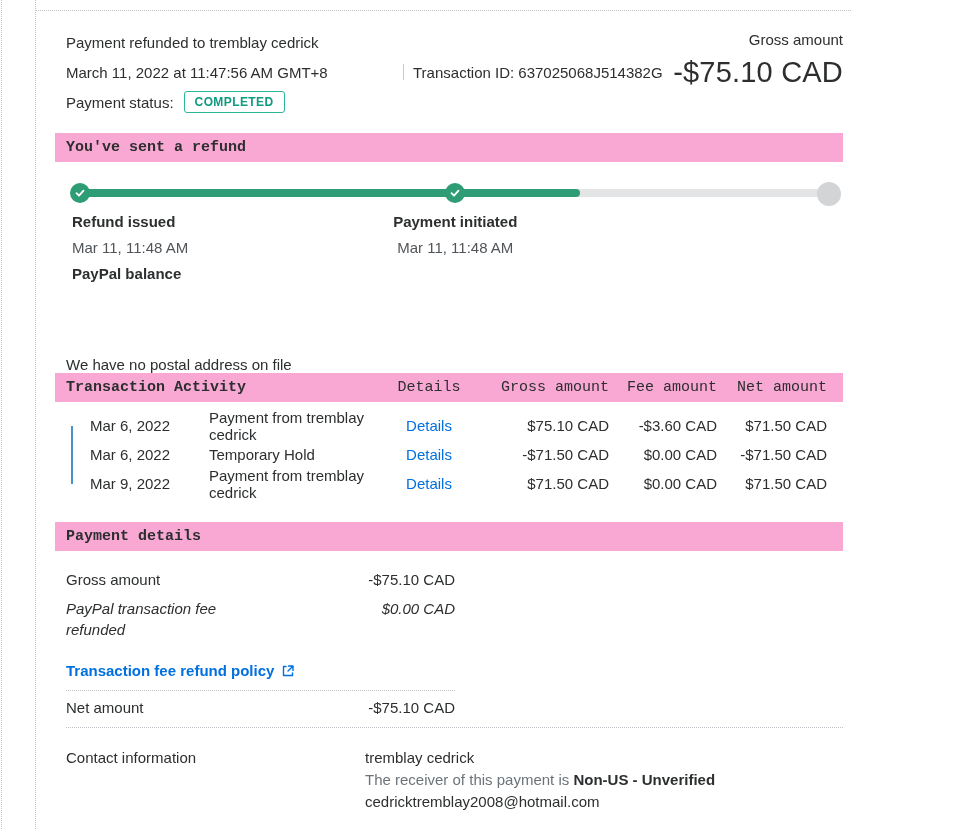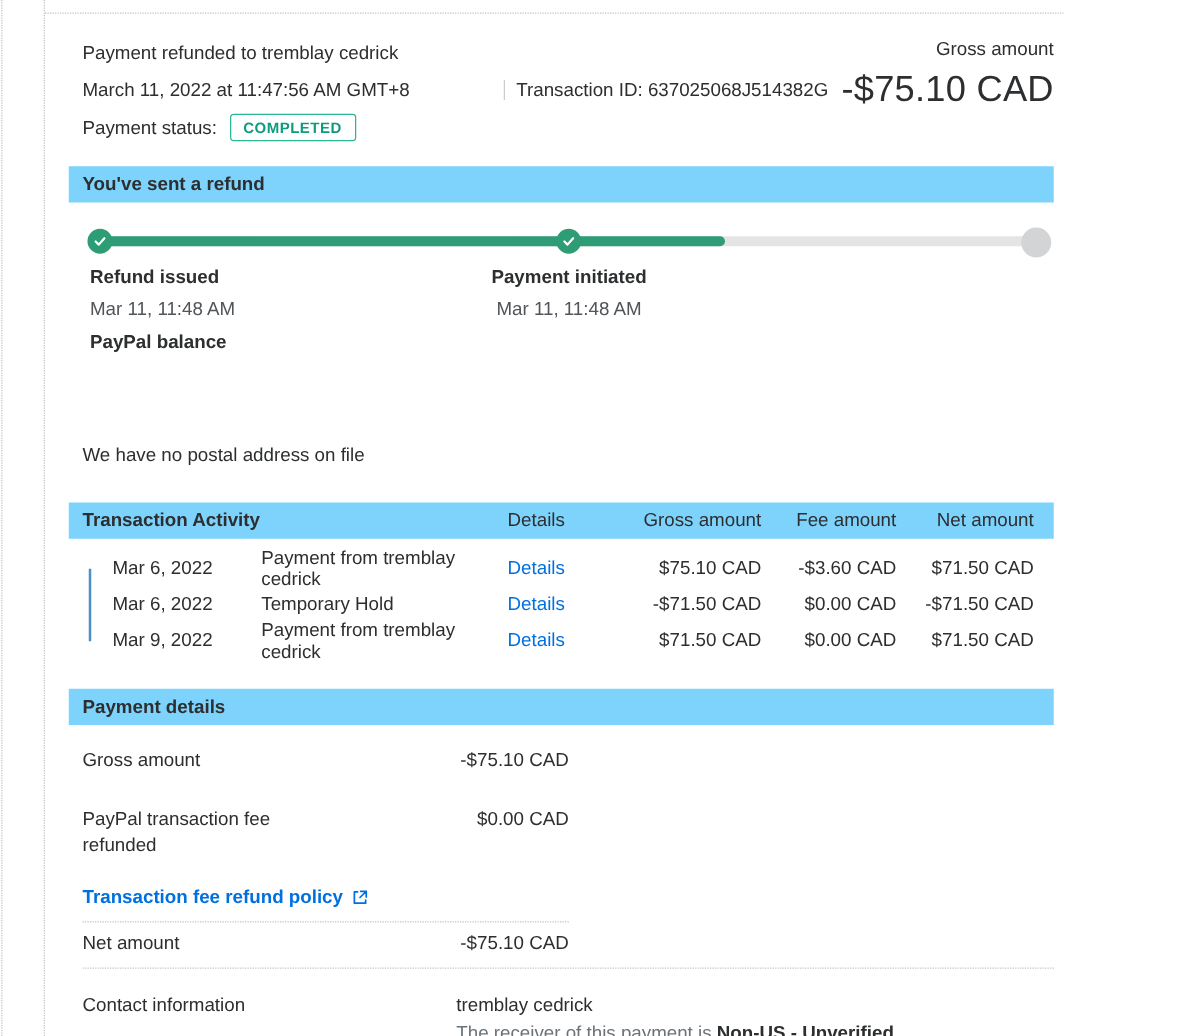--- a/index.html
+++ b/index.html
@@ -23,22 +23,22 @@
   .hdivider { width:1px; height:16px; background:#c9cdd1; margin-right:9px; }
   .status-label { margin-right:10px; }
   .badge {
     border:1px solid #2bb797; color:#0f9b80; border-radius:3px;
     font-size:12px; font-weight:600; letter-spacing:.4px; padding:3px 10px;
   }
   .header-right { text-align:right; padding-top:4px; }
   .gross-value { font-size:29px; margin-top:8px; letter-spacing:.2px; }
   
   .section-bar {
-    background:#7dd3fc; margin-left:-11px; padding:6px 16px 6px 11px;
-    font-weight:700; display:flex; align-items:center;
+    background:#f9a8d4; margin-left:-11px; padding:6px 16px 6px 11px;
+    font-weight:700; display:flex; align-items:center;font-family:Liberation Mono, monospace;
   }
   .banner { margin-top:16px; }
   
   .tracker { position:relative; height:24px; margin:21px 14px 0 14px; }
   .track { position:absolute; left:0; right:0; top:6px; height:8px; background:#e3e4e6; border-radius:4px; }
   .track-fill { position:absolute; left:0; top:6px; width:66.8%; height:8px; background:#2e9c75; border-radius:4px; }
   .node {
     position:absolute; top:0; width:20px; height:20px; border-radius:50%;
     background:#2e9c75; display:flex; align-items:center; justify-content:center;
   }
@@ -49,38 +49,38 @@
   .step { position:absolute; top:0; }
   .step-1 { left:-8px; }
   .step-2 { left:50.1%; transform:translateX(-50%); text-align:center; }
   .step-3 { right:-10px; top:14px; text-align:right; }
   .step-title { font-weight:700; }
   .step-date { color:#515559; margin-top:9px; }
   .step-note { font-weight:700; margin-top:9px; }
   
   .address-note { margin-top:73px; }
   
-  .activity-bar { margin-top:29px; font-weight:400; }
+  .activity-bar { font-weight:400; }
   .col-title { flex:1; font-weight:700; }
   .col-details { width:92px; text-align:center; }
   .col-gross { width:134px; text-align:right; }
   .col-fee { width:108px; text-align:right; }
   .col-net { width:110px; text-align:right; }
   .act-rows { position:relative; margin-top:9px; }
   .act-line { position:absolute; left:5px; top:15px; height:58px; width:1.6px; background:#4a90ca; }
   .act-row { display:flex; align-items:center; height:29px; padding-right:16px; }
   .col-dot { width:24px; }
   .dot { width:11px; height:11px; border-radius:50%; background:#4a90ca; }
   .col-date { width:119px; }
   .col-desc { flex:1; }
   .details-link { color:#0070e0; text-decoration:none; }
   
   .pd-bar { margin-top:24px; }
   .pd-row { display:flex; margin-top:18px; line-height:21px; }
-  .pd-row-2 { margin-top:26px; }
+  .pd-row-2 { margin-top:8px;font-style:italic; }
   .pd-label { width:240px; }
   .pd-label span { display:inline-block; max-width:178px; }
   .pd-value { width:149px; text-align:right; }
   .policy-row { margin-top:22px; }
   .policy-link { color:#0070e0; font-weight:700; text-decoration:none; display:inline-flex; align-items:center; gap:7px; }
   .dotted-hr { border:0; border-top:1px dotted #bfc3c7; margin-top:11px; }
   .hr-short { width:389px; }
   .net-row { margin-top:6px; }
   .hr-full { margin-top:9px; }
   

